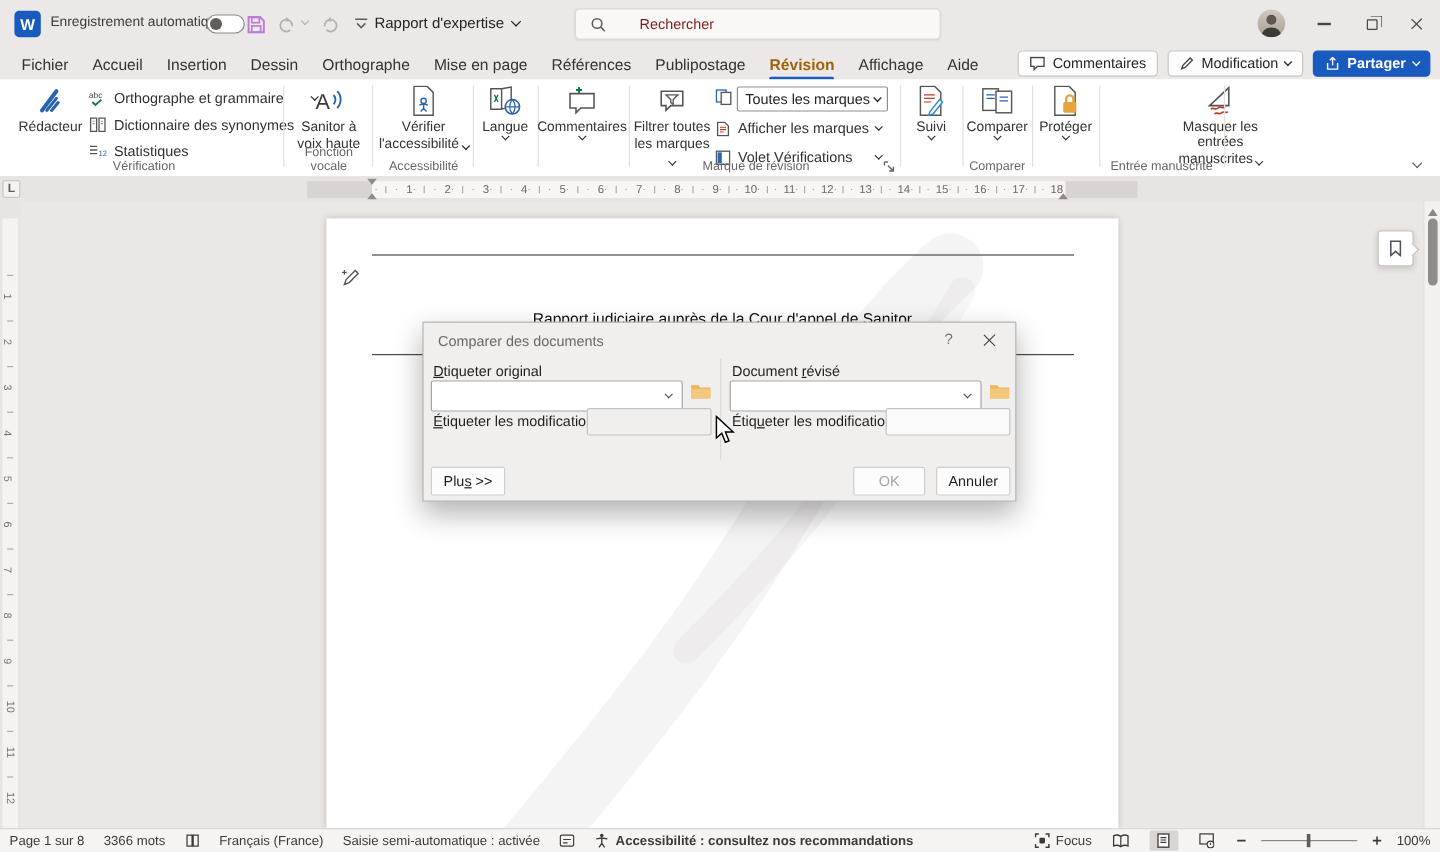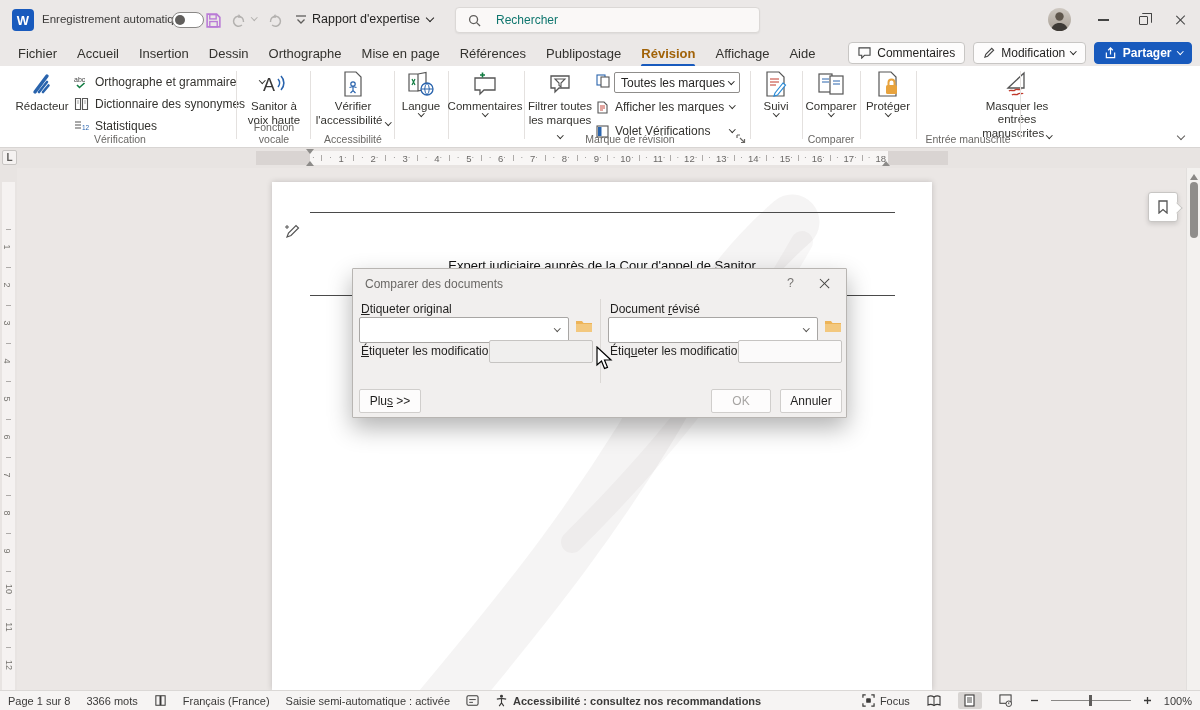--- a/index.html
+++ b/index.html
@@ -10,21 +10,21 @@
   
   .titlebar{position:absolute;top:0;left:0;right:0;height:40px;background:#ebe8e7;display:flex;align-items:center;}
   .word-logo{position:absolute;left:12px;top:9px;width:22px;height:22px;border-radius:4px;background:#185abd;color:#fff;display:flex;align-items:center;justify-content:center;font-weight:700;font-size:13px;}
   .autosave{position:absolute;left:42px;top:13px;font-size:11.5px;color:#3b3a39;}
   .toggle{position:absolute;left:172px;top:12px;width:32px;height:16px;border:1px solid #8a8886;border-radius:9px;background:#fff;}
   .toggle .knob{position:absolute;left:2px;top:2px;width:10px;height:10px;border-radius:50%;background:#605e5c;}
   .tb-ic{position:absolute;top:10px;width:22px;height:20px;display:flex;align-items:center;justify-content:center;}
   .tb-doc{position:absolute;left:312px;top:12px;display:flex;align-items:center;gap:7px;font-size:12.5px;color:#252423;}
   .chev{display:inline-block;width:6px;height:6px;border-right:1.4px solid currentColor;border-bottom:1.4px solid currentColor;transform:rotate(45deg);margin-top:-3px;}
   .chev.sm{width:4.5px;height:4.5px;}
-  .searchbox{position:absolute;left:455px;top:7px;width:305px;height:26px;background:#faf8f7;border:1px solid #dbd8d6;border-radius:4px;display:flex;align-items:center;gap:15px;padding:0 12px;color:#0f766e;box-shadow:0 1px 2px rgba(0,0,0,.06);}
+  .searchbox{position:absolute;left:479px;top:7px;width:305px;height:26px;background:#faf8f7;border:1px solid #dbd8d6;border-radius:4px;display:flex;align-items:center;gap:28px;padding:0 12px;color:#7f1d1d;box-shadow:0 1px 2px rgba(0,0,0,.06);}
   .avatar{position:absolute;left:1048px;top:8px;width:23px;height:23px;border-radius:50%;background:linear-gradient(180deg,#cfc9c2,#a89f95);overflow:hidden;}
   .avatar svg{display:block;}
   .winbtn{position:absolute;top:0;width:42px;height:40px;display:flex;align-items:center;justify-content:center;}
   .win-min i{display:block;width:11px;height:1.4px;background:#444;}
   .win-restore i{display:block;width:9px;height:9px;border:1.3px solid #444;border-radius:1px;position:relative;}
   .win-restore i::before{content:'';position:absolute;left:2px;top:-4px;width:9px;height:9px;border:1.3px solid #444;border-left:none;border-bottom:none;border-radius:1px;}
   .win-close i{position:relative;display:block;width:12px;height:12px;}
   .win-close i::before,.win-close i::after{content:'';position:absolute;left:5px;top:0;width:1.4px;height:12px;background:#444;}
   .win-close i::before{transform:rotate(45deg);}
   .win-close i::after{transform:rotate(-45deg);}
@@ -572,21 +572,21 @@
         <path d="M140 560 C250 430 340 320 420 170 C445 120 475 80 520 40" fill="none" stroke="rgba(110,100,95,.07)" stroke-width="55" stroke-linecap="round"></path>
         <path d="M300 360 C380 280 450 200 530 60" fill="none" stroke="rgba(110,100,95,.05)" stroke-width="22" stroke-linecap="round"></path>
       </svg>
       <span class="margin-pen">
         <svg width="16" height="16" viewBox="0 0 16 16">
             <path d="M3 13l1.5-4L12 1.5 14.5 4 7 11.5z" fill="none" stroke="#555" stroke-width="1.2"></path>
             <path d="M1 3h4M3 1v4" stroke="#555" stroke-width="1"></path>
           </svg>
       </span>
       <div class="hline" style="top:30px"></div>
-      <div class="doc-sub">Expert judiciaire auprès de la Cour d'appel de Sanitor</div>
+      <div class="doc-sub">Rapport judiciaire auprès de la Cour d'appel de Sanitor</div>
       <div class="hline" style="top:113px"></div>
     </div>
 
     <div class="dialog">
       <span class="dlg-title">Comparer des documents</span>
       <span class="dlg-help">?</span>
       <span class="dlg-close"></span>
       <div class="dlg-vdiv"></div>
 
       <div class="dlg-label" style="left:8px;top:33px"><span class="ul">D</span><span>tiqueter original</span></div>

